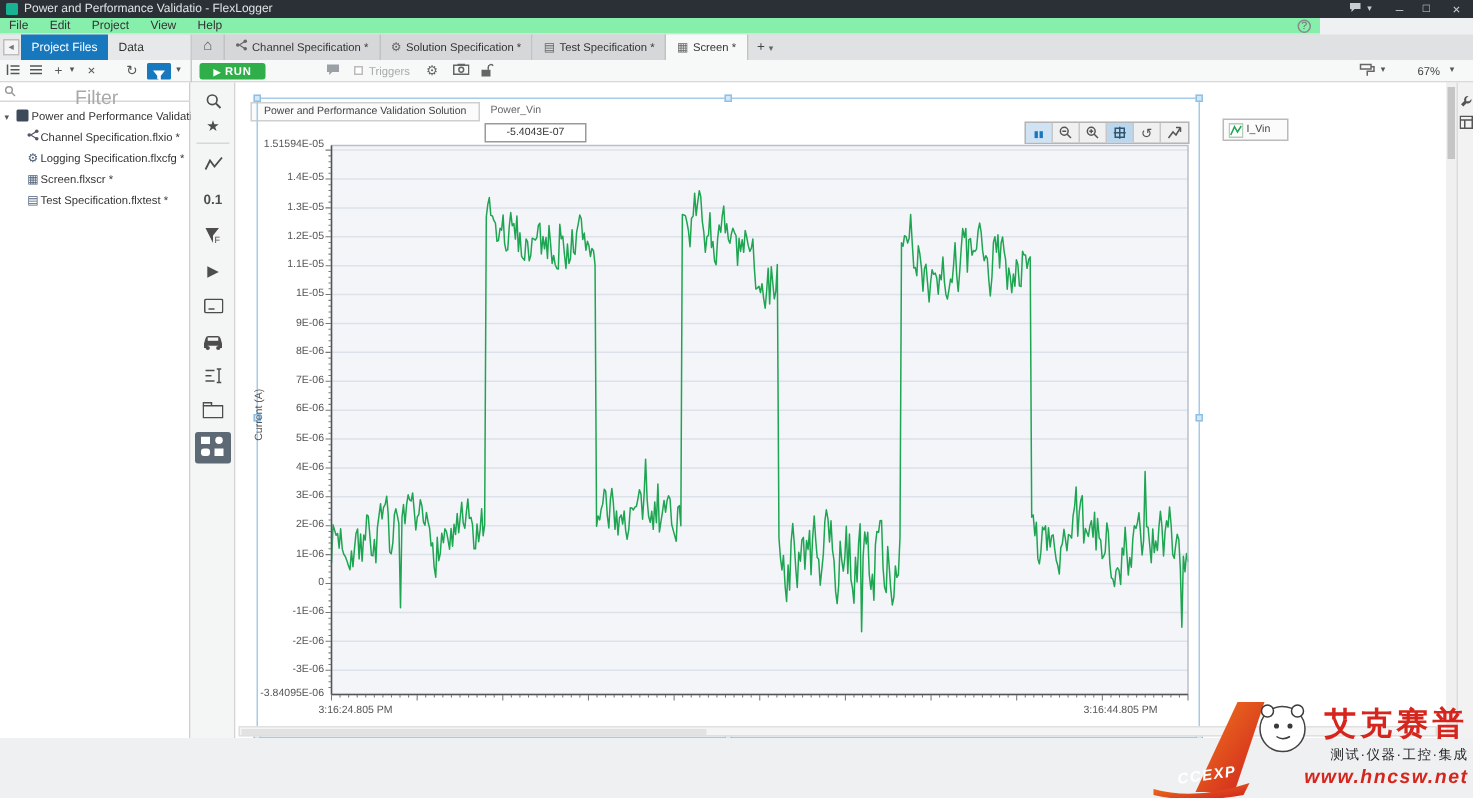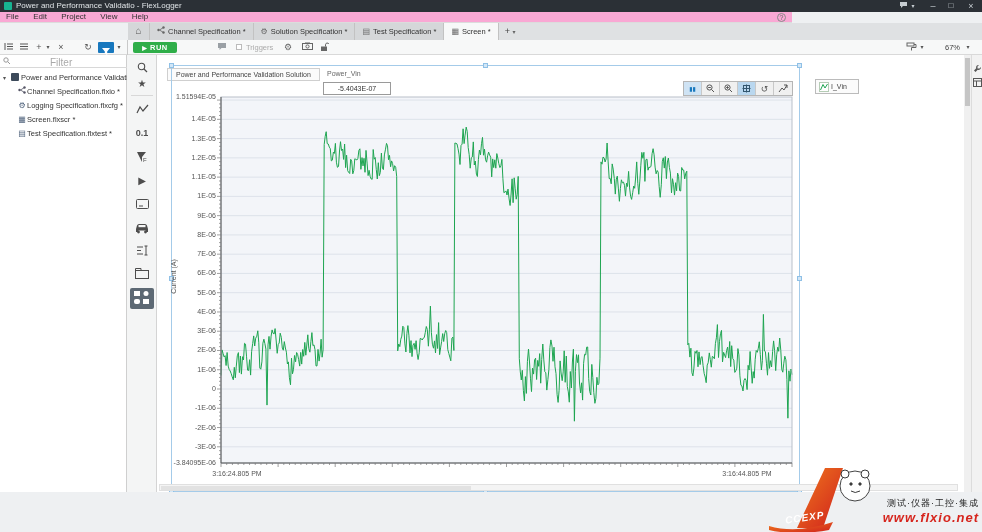--- a/index.html
+++ b/index.html
@@ -7,21 +7,21 @@
   body { font-family:"Liberation Sans", sans-serif; background:#eef0f2; position:relative; }
   .app { position:absolute; left:0; top:0; width:982px; height:532px; background:#eef0f2; }
 
   
   .titlebar { position:absolute; left:0; top:0; width:982px; height:12px; background:#2b3036; color:#dfe3e6; font-size:8px; line-height:12px; }
   .appicon { position:absolute; left:4px; top:2px; width:8px; height:8px; background:#17b392; border-radius:1px; }
   .titletext { position:absolute; left:16px; top:0; white-space:nowrap; }
   .tb-ic { position:absolute; top:0; width:14px; text-align:center; color:#c7cdd2; font-size:9px; line-height:12px; cursor:default; }
 
   
-  .menubar { position:absolute; left:0; top:12px; width:792px; height:11px; background:#f9a8d4; border-bottom:1px solid #dcdcdc; font-size:8px; color:#333; }
+  .menubar { position:absolute; left:0; top:12px; width:880px; height:11px; background:#86efac; border-bottom:1px solid #dcdcdc; font-size:8px; color:#333; }
   .menu-item { display:inline-block; padding:0 6px; line-height:10px; }
   .help-circ { position:absolute; right:6px; top:1px; width:9px; height:9px; border:1px solid #8a8a8a; border-radius:50%; color:#666; font-size:7px; line-height:8px; text-align:center; }
 
   
   .tabrow { position:absolute; left:0; top:23px; width:982px; height:17px; }
   .left-zone { position:absolute; left:0; top:0; width:128px; height:17px; background:#e6e8ea; border-right:1px solid #c9c9c9; }
   .back-btn { position:absolute; left:2px; top:3px; width:11px; height:11px; background:#f4f4f4; border:1px solid #bdbdbd; color:#777; font-size:7px; line-height:9px; text-align:center; }
   .panel-tab { position:absolute; top:0; height:17px; line-height:17px; font-size:8px; padding:0 7px; color:#333; }
   .panel-tab.active { background:#1878be; color:#fff; }
   .doc-zone { position:absolute; left:128px; top:0; right:0; height:17px; background:#dfe1e3; display:flex; align-items:stretch; }
@@ -40,21 +40,21 @@
   .run-btn { position:absolute; left:133px; top:2px; width:44px; height:11px; background:#2fae49; border-radius:2px; color:#fff; font-size:7.5px; font-weight:bold; text-align:center; line-height:11px; letter-spacing:0.5px; }
   .status { position:absolute; left:184px; top:16px; font-size:7.5px; color:#777; line-height:11px; }
   .chk { position:absolute; left:236px; top:4px; width:6px; height:6px; border:1px solid #bbb; background:#fff; }
   .chk-lbl { position:absolute; left:246px; top:2px; font-size:7.5px; color:#aaa; line-height:11px; }
   .zoom-lvl { position:absolute; right:22px; top:2px; font-size:7.5px; color:#444; line-height:11px; }
 
   
   .main { position:absolute; left:0; top:55px; width:982px; height:437px; }
   .tree-panel { position:absolute; left:0; top:0; width:127px; height:437px; background:#fff; border-right:1px solid #cfcfcf; }
   .filter-row { position:absolute; left:0; top:0; width:127px; height:13px; border-bottom:1px solid #d8d8d8; }
-  .filter-txt { position:absolute; left:14px; top:2px; font-size:10px; color:#a9a9a9;padding-left:36px; }
+  .filter-txt { position:absolute; left:14px; top:2px; font-size:13px; color:#a9a9a9;padding-left:36px; }
   .trow { position:absolute; left:0; height:13px; font-size:7.5px; color:#333; white-space:nowrap; line-height:13px; }
   .trow .tic { display:inline-block; font-size:8px; color:#4a5e78; width:10px; text-align:center; }
   .tarrow { display:inline-block; font-size:6px; color:#555; width:8px; }
   .rooticon { display:inline-block; width:8px; height:8px; background:#3c4a5a; border-radius:1px; vertical-align:-1px; margin-right:2px; }
 
   .palette { position:absolute; left:127px; top:0; width:30px; height:437px; background:#f4f5f5; border-right:1px solid #d4d4d4; }
   .pic { position:absolute; left:0; width:30px; text-align:center; color:#4d4d4d; font-size:10px; }
   .psep { position:absolute; left:4px; width:22px; border-top:1px solid #d8d8d8; }
   .pnum { font-weight:bold; font-size:9px; }
   .pgrid-bg { position:absolute; left:3px; top:233px; width:24px; height:21px; background:#5d6974; border-radius:2px; }
@@ -115,20 +115,25 @@
   <div class="menubar">
     <span class="menu-item">File</span>
     <span class="menu-item">Edit</span>
     <span class="menu-item">Project</span>
     <span class="menu-item">View</span>
     <span class="menu-item">Help</span>
     <span class="help-circ">?</span>
   </div>
 
   <div class="tabrow">
+    <div class="left-zone">
+      <span class="back-btn">◂</span>
+      <span class="panel-tab active" style="left:14px;">Project Files</span>
+      <span class="panel-tab" style="left:72px;">Data</span>
+    </div>
     <div class="doc-zone">
       <div class="home-tab"><span>⌂</span></div>
       <div class="doc-tab">
         <span class="ic"><svg width="8" height="8" viewBox="0 0 8 8">
               <circle cx="1.5" cy="4" r="1.2" fill="#666"></circle>
               <circle cx="6.5" cy="1.5" r="1.2" fill="#666"></circle>
               <circle cx="6.5" cy="6.5" r="1.2" fill="#666"></circle>
               <path d="M2.5 4 L6 1.8 M2.5 4 L6 6.2" stroke="#666" stroke-width="0.8" fill="none"></path>
             </svg></span>
         <span>Channel Specification *</span>
@@ -616,17 +621,18 @@
       <g stroke="#3a3a3a" fill="#ffffff" stroke-width="1">
         <circle cx="88" cy="22" r="15" fill="#fff" opacity="0.95"></circle>
         <circle cx="78" cy="10" r="4"></circle>
           <circle cx="98" cy="10" r="4"></circle>
         <circle cx="84" cy="20" r="1.2" fill="#3a3a3a"></circle>
           <circle cx="93" cy="20" r="1.2" fill="#3a3a3a"></circle>
         <path d="M84 27 Q88 30 93 27" fill="none"></path>
       </g>
     </svg>
     <span class="logo-ccexp">CCEXP</span>
+    <div class="logo-cn">艾克赛普</div>
     <div class="logo-tag">测试·仪器·工控·集成</div>
-    <div class="logo-site">www.flxio.net</div>
+    <div class="logo-site">www.hncsw.net</div>
   </div>
 
 </div>
 
 </body></html>

